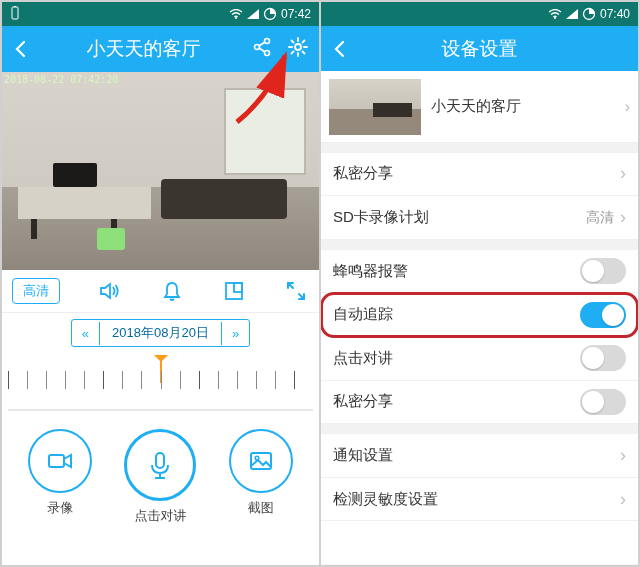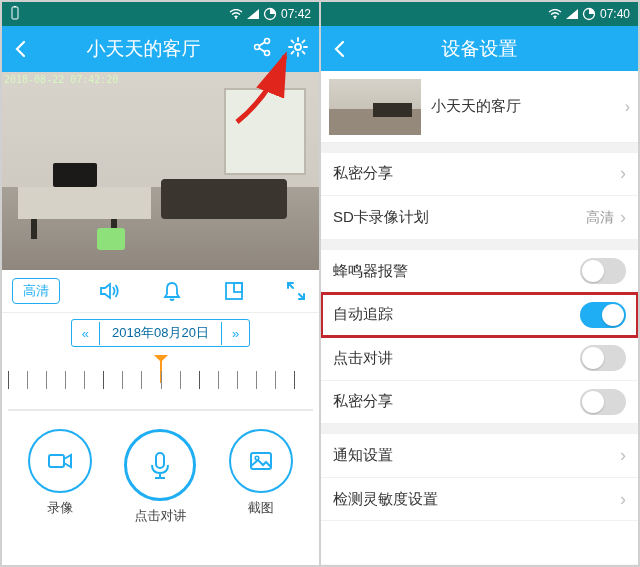--- a/index.html
+++ b/index.html
@@ -74,21 +74,21 @@
   .device-preview .thumb .f { position:absolute; bottom:0;left:0;right:0;height:45%; background:#95897b;}
   .device-preview .thumb .s { position:absolute; bottom:32%; left:48%; width:42%; height:24%; background:#332e28;}
   .device-preview .dev-name { flex:1; font-size:15px; color:#333; }
   .device-preview .chev { color:#bbb; }
 
   .group-gap { height: 10px; background: #f2f2f2; }
   .setting-row { display: flex; align-items: center; padding: 0 12px; height: 44px; border-bottom: 1px solid #f0f0f0; font-size: 15px; color: #333; background:#fff;}
   .setting-row .s-label { flex: 1; }
   .setting-row .s-value { color: #999; font-size: 14px; margin-right: 6px; }
   .setting-row .chev { color: #c0c0c0; font-size: 18px; }
-  .setting-row.highlighted { outline: 3px solid #c1272d; outline-offset: -2px; position: relative; z-index:2;}
+  .setting-row.highlighted { outline: 3px solid #c1272d; outline-offset: -2px; position: relative; z-index:2;border-radius:13px;}
 
   
   .switch { width: 46px; height: 26px; border-radius: 13px; position: relative; background: #d9d9d9; }
   .switch .knob { width: 22px; height: 22px; border-radius: 50%; background: #fff; position: absolute; top: 2px; left: 2px; box-shadow: 0 1px 2px rgba(0,0,0,.2);}
   .switch.on { background: #1faef4; }
   .switch.on .knob { left: auto; right: 2px; }
 </style>
 </head>
 <body>
 

